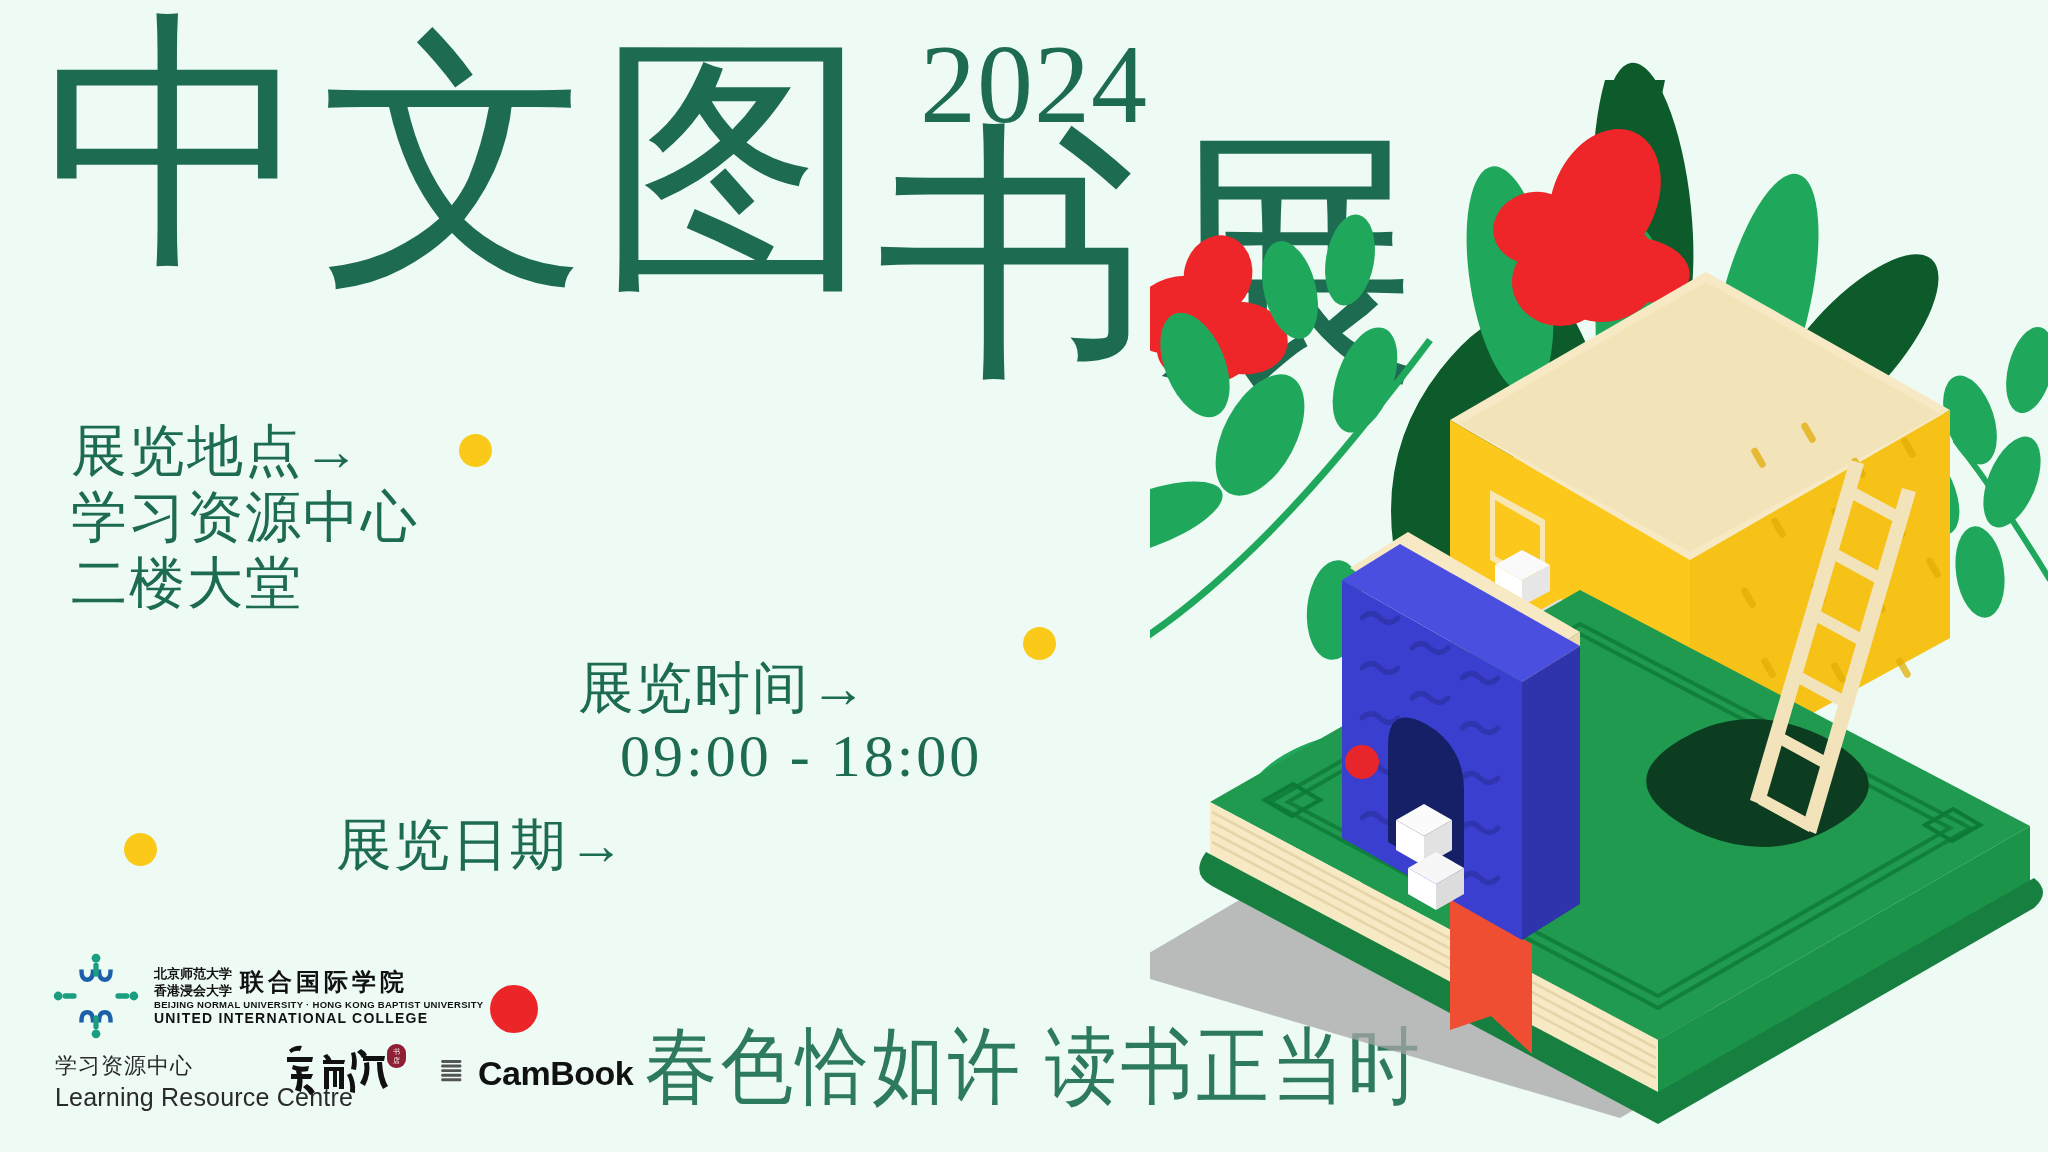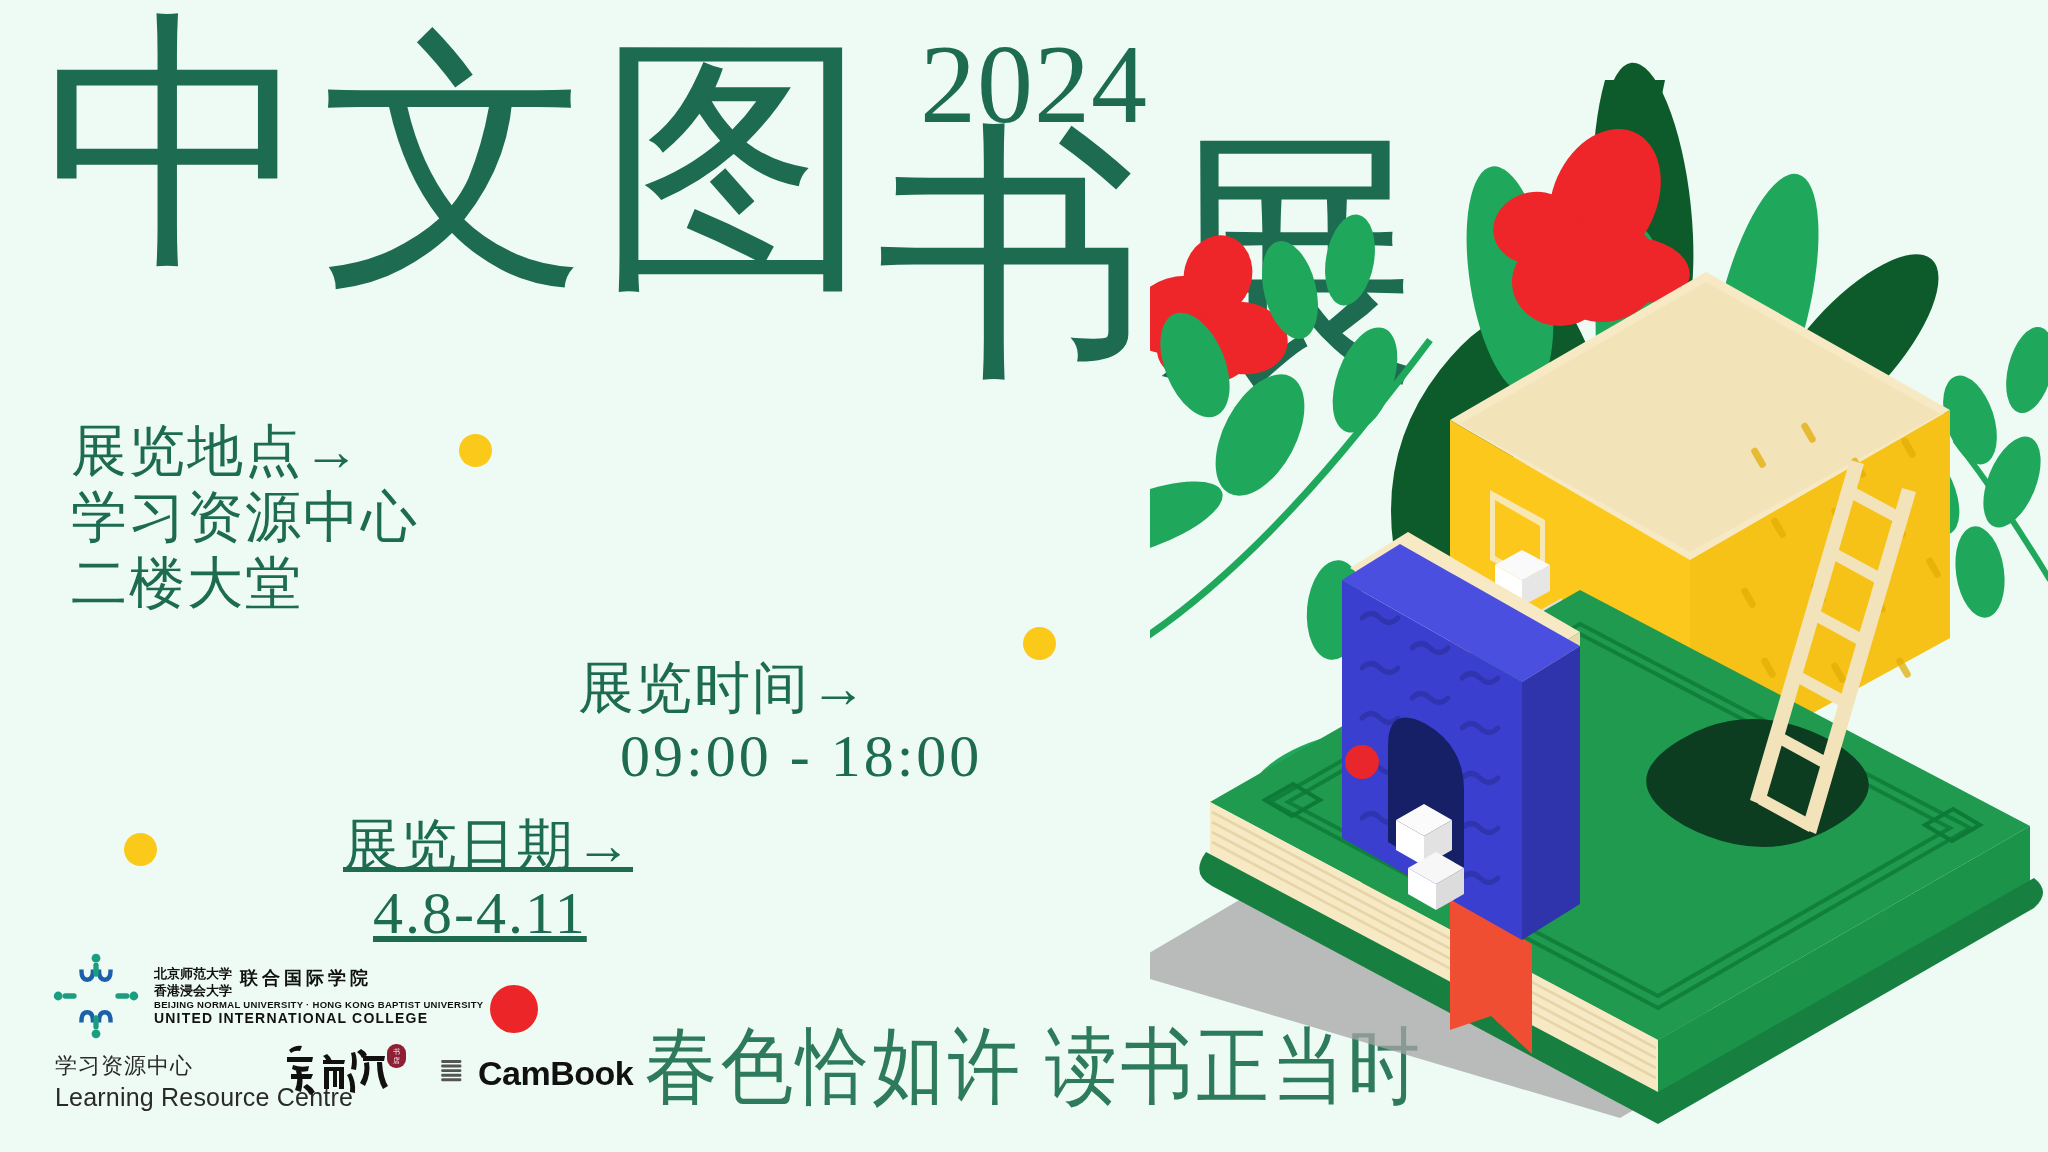--- a/index.html
+++ b/index.html
@@ -60,21 +60,21 @@
   }
   .info .lbl { font-size: 56px; letter-spacing: 2px; display:block; }
   .info .val { font-size: 56px; letter-spacing: 2px; display:block; }
 
   #info-place { left: 48px;  top: 418px; }
   #info-place .val { font-size: 56px; }
 
   #info-time  { left: 555px; top: 655px; }
   #info-time .val { font-size: 60px; padding-left: 42px; letter-spacing: 3px; }
 
-  #info-date  { left: 320px; top: 812px; text-decoration: underline; }
+  #info-date  { left: 313px; top: 812px; }
   #info-date .val { font-size: 60px; padding-left: 30px; letter-spacing: 2px; }
 
   
   .dot { position: absolute; border-radius: 50%; }
   #dot-yellow-1 { left: 459px; top: 434px;  width: 33px; height: 33px; background: #fbc91a; }
   #dot-yellow-2 { left: 1023px; top: 627px; width: 33px; height: 33px; background: #fbc91a; }
   #dot-yellow-3 { left: 124px; top: 833px;  width: 33px; height: 33px; background: #fbc91a; }
   #dot-red-1    { left: 490px; top: 985px;  width: 48px; height: 48px; background: #ec2528; }
 
   
@@ -104,21 +104,21 @@
   .uic-text-cn {
     display: flex; gap: 8px;
   }
   .uic-cn-small {
     font-family: "Liberation Sans", "DejaVu Sans", sans-serif;
     font-size: 13px; line-height: 1.25; color: #111; font-weight: 700;
     letter-spacing: 0px;
   }
   .uic-cn-big {
     font-family: "Liberation Sans", "DejaVu Sans", sans-serif;
-    font-size: 18px; color: #111; font-weight: 700; letter-spacing: 4px;
+    font-size: 24px; color: #111; font-weight: 700; letter-spacing: 4px;
   }
   .uic-rule { height: 1px; background: #111; margin: 3px 0 3px 0; width: 100%; }
   .uic-en-small {
     font-family: "Liberation Sans", "DejaVu Sans", sans-serif;
     font-size: 9.5px; color: #111; letter-spacing: 0.3px; font-weight: 600;
   }
   .uic-en-big {
     font-family: "Liberation Sans", "DejaVu Sans", sans-serif;
     font-size: 14px; color: #111; letter-spacing: 1.2px; font-weight: 600;
   }
@@ -176,21 +176,20 @@
     <span class="val">二楼大堂</span>
   </div>
 
   <div class="info" id="info-time">
     <span class="lbl">展览时间→</span>
     <span class="val">09:00 - 18:00</span>
   </div>
 
   <div class="info" id="info-date">
     <span class="lbl">展览日期→</span>
-    <span class="val">4.8-4.11</span>
   </div>
 
   <div class="dot" id="dot-yellow-1"></div>
   <div class="dot" id="dot-yellow-2"></div>
   <div class="dot" id="dot-yellow-3"></div>
   <div class="dot" id="dot-red-1"></div>
 
   <div class="slogan">春色恰如许 读书正当时</div>
 
   <div id="logo-uic">

